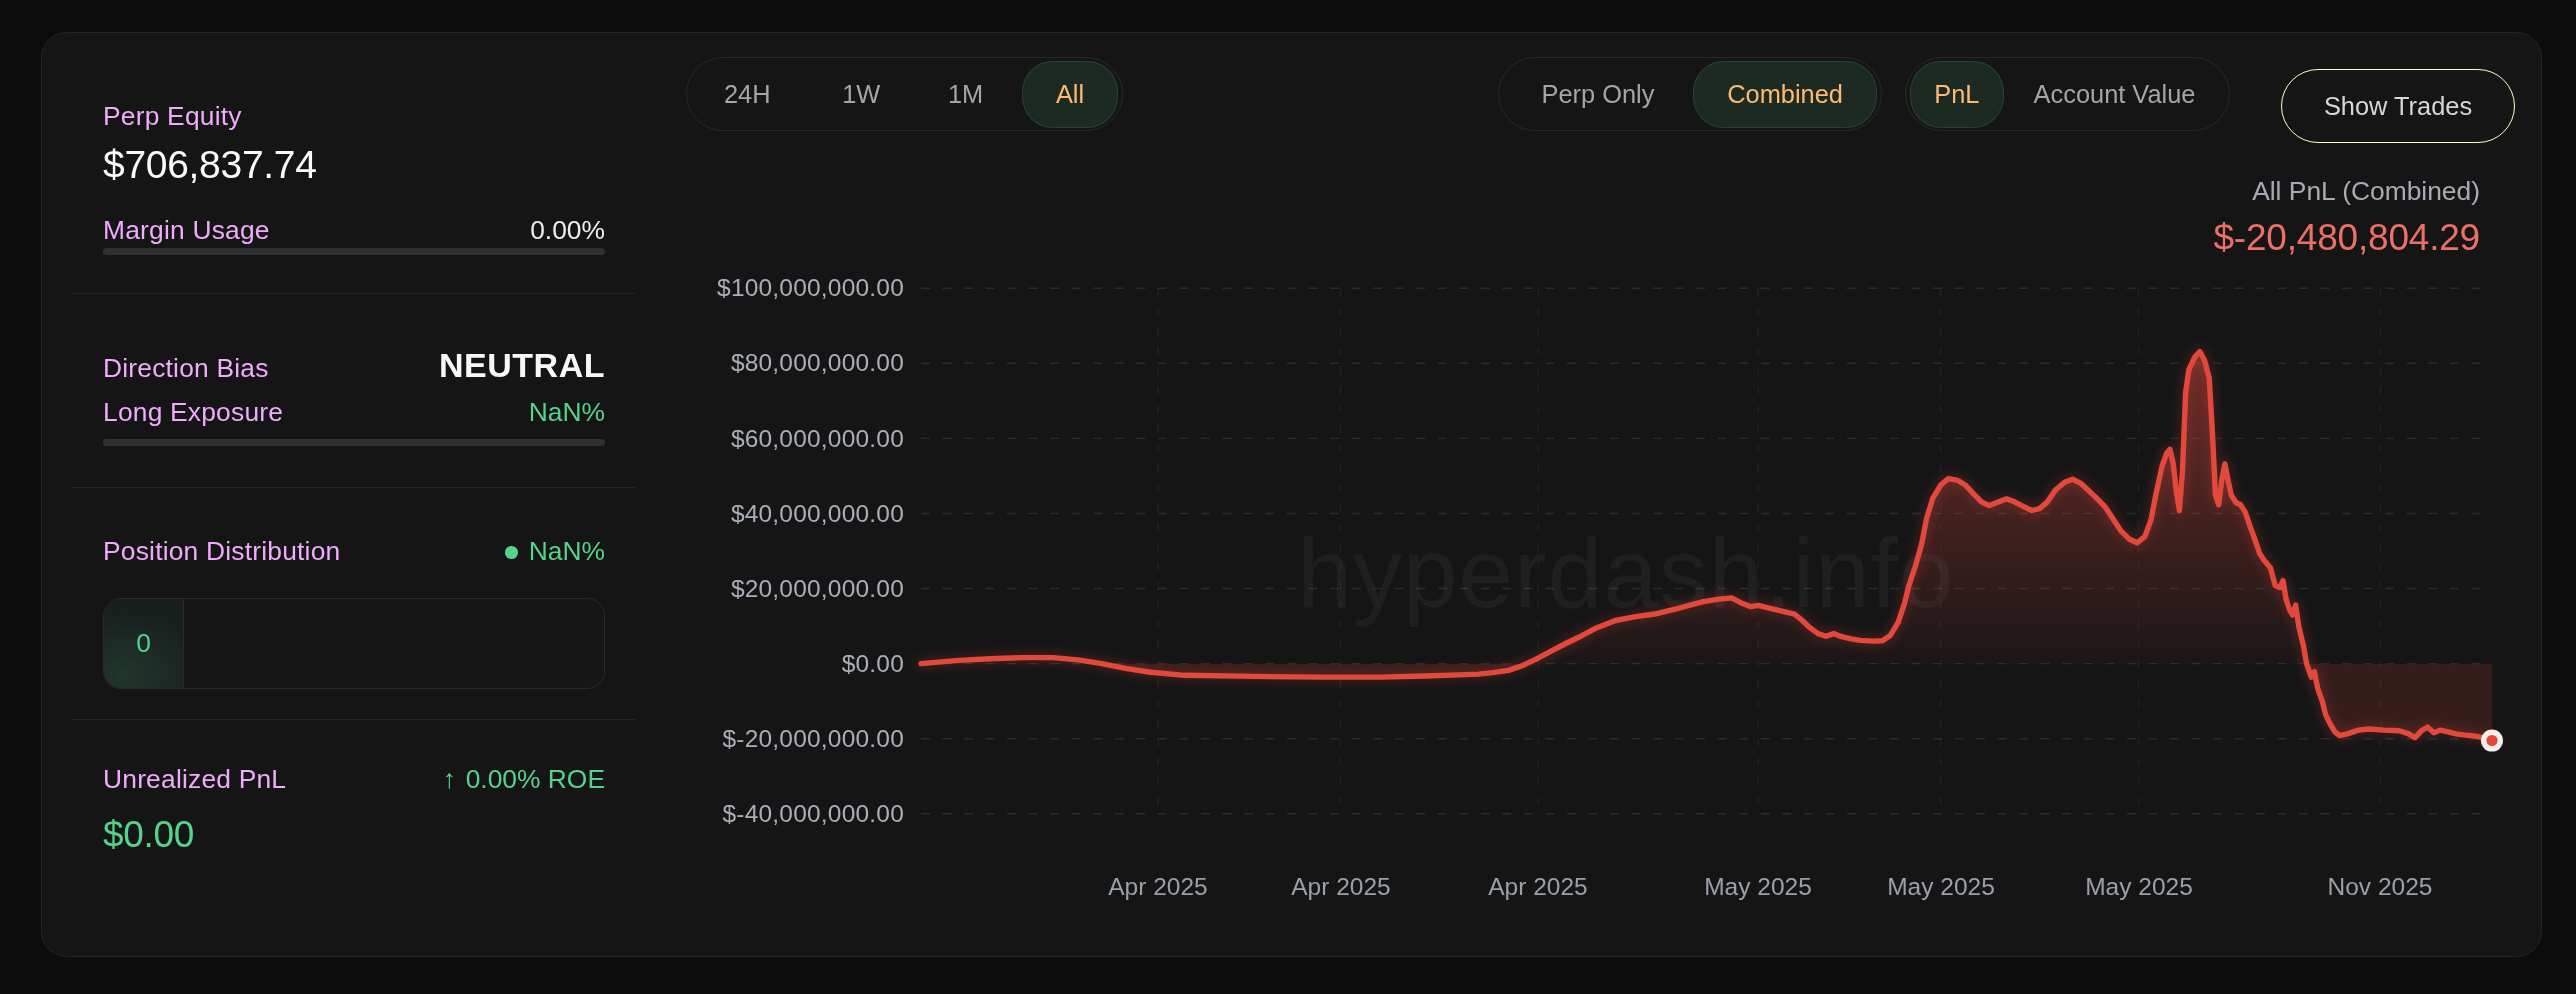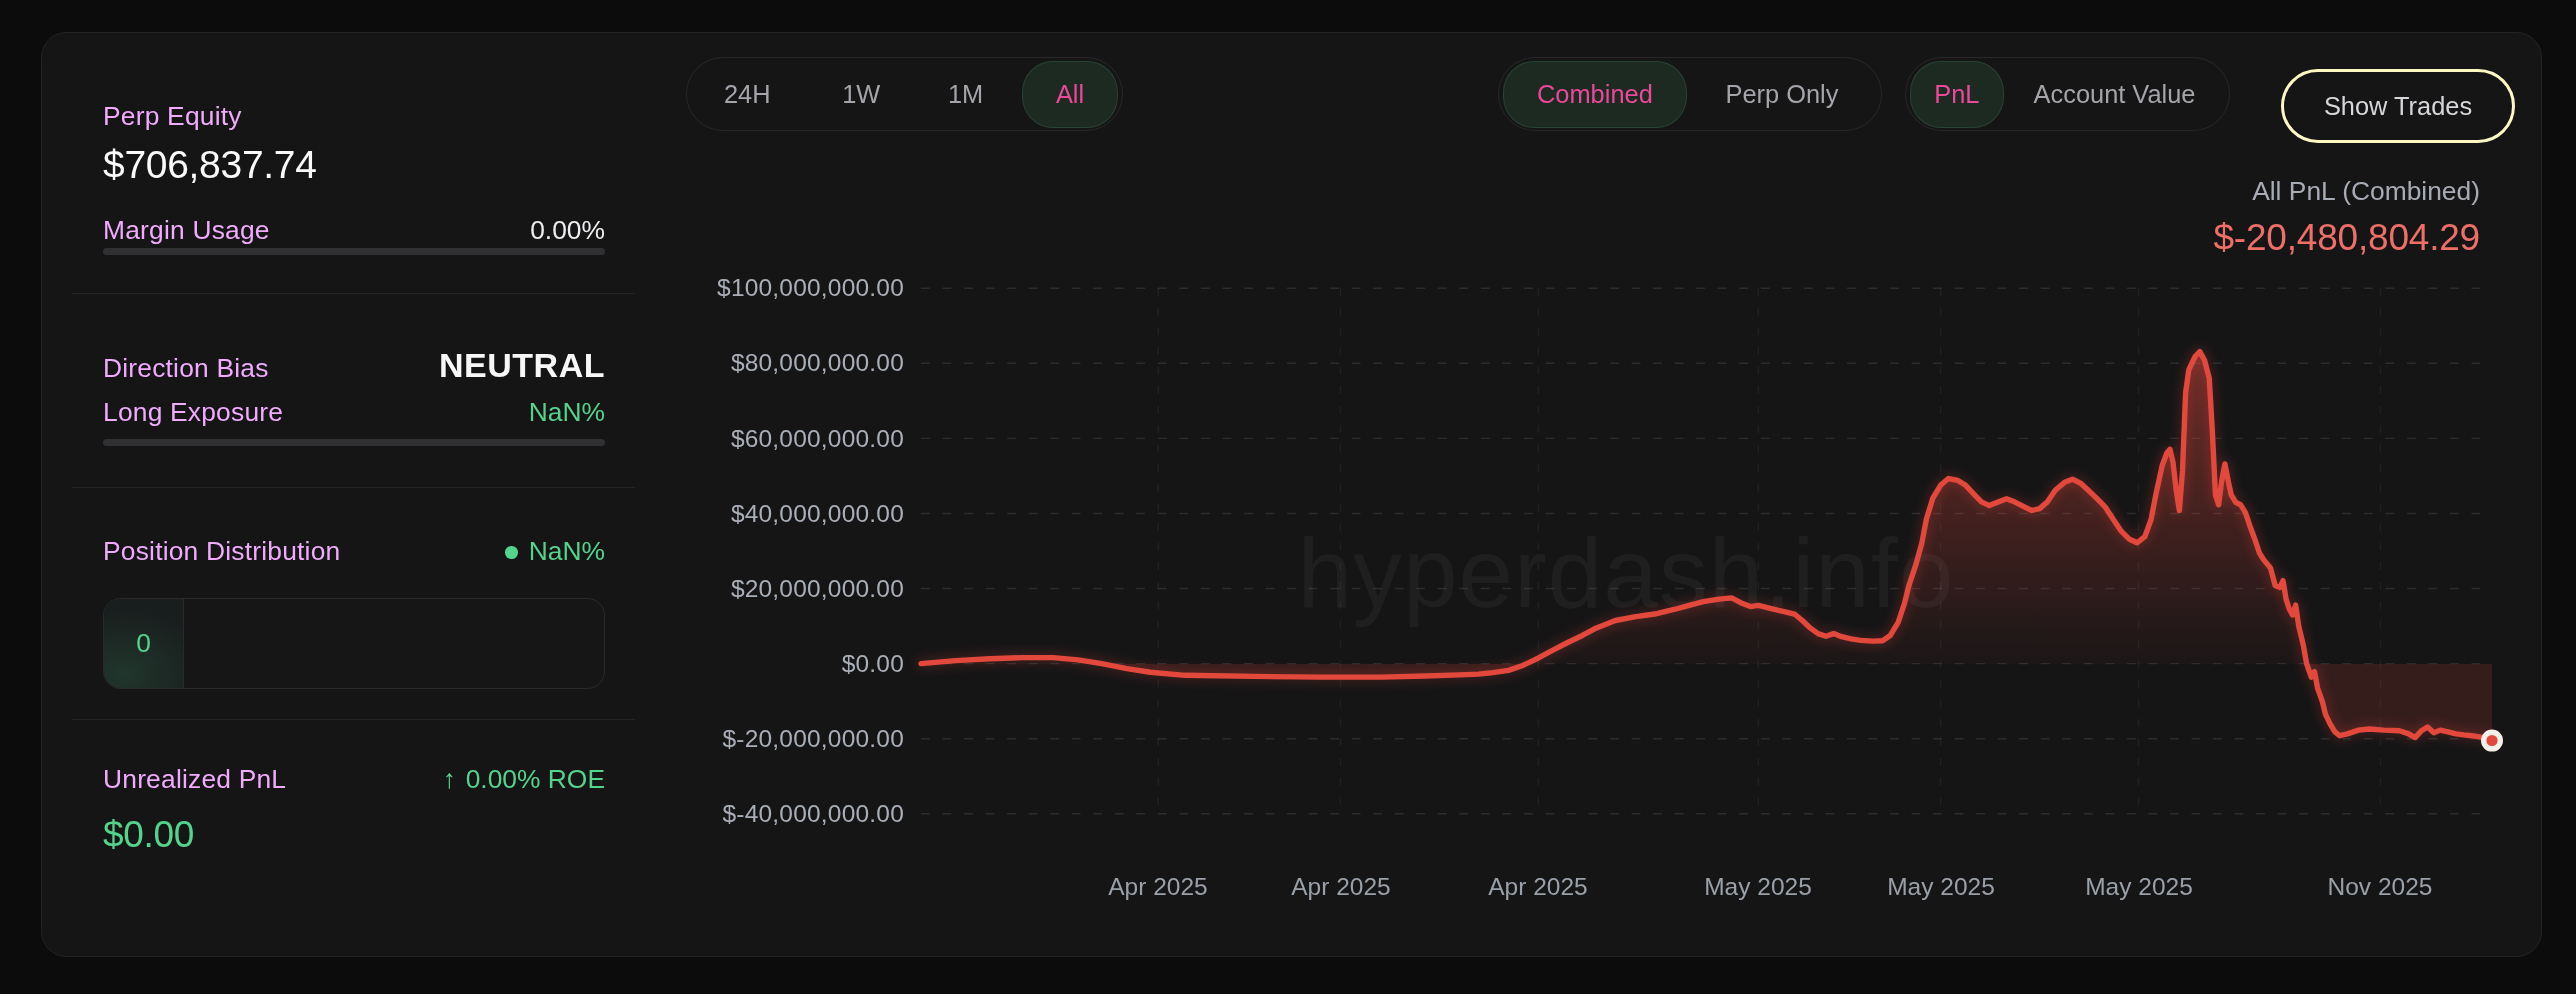--- a/index.html
+++ b/index.html
@@ -27,22 +27,22 @@
             background:radial-gradient(117px 88px at 25% 85%, rgba(84,211,140,.16), rgba(84,211,140,.03) 75%), #17181a;
             display:flex; align-items:center; justify-content:center;
             font-size:26.4px; color:#54d38c; }
   .roe { display:flex; align-items:baseline; gap:9.8px; }
 
   
   .group { position:absolute; top:24px; height:74px; border:1px solid #28282b; border-radius:37px;
            display:flex; align-items:center; background:transparent; }
   .seg { font-size:25.4px; color:#a4a4aa; display:flex; align-items:center; justify-content:center;
          height:67px; border-radius:31px; cursor:default; white-space:nowrap; }
-  .seg.sel { background:#1d2a22; color:#ec4899; border:1px solid rgba(110,220,160,.14); }
-  .show-trades { position:absolute; top:36px; height:74px; border:3px solid #fef9c3; border-radius:37px;
+  .seg.sel { background:#1d2a22; color:#fdba74; border:1px solid rgba(110,220,160,.14); }
+  .show-trades { position:absolute; top:36px; height:74px; border:1px solid #fef9c3; border-radius:37px;
            display:flex; align-items:center; justify-content:center; font-size:25.4px; color:#d7d7db; }
 
   
   .chart-head { position:absolute; top:143px; right:61px; text-align:right; }
   .chart-head-title { font-size:26.4px; color:#a7acb4; }
   .chart-head-value { font-size:37px; color:#ee6e68; margin-top:9.8px; letter-spacing:-0.2px; }
 
   
   .chart-svg { position:absolute; left:879px; top:255px; overflow:visible; }
   .y-axis { position:absolute; left:0; top:255px; width:862px; height:526px; }
@@ -108,22 +108,22 @@
   <div class="divider" style="top:686px"></div>
 
   <div class="group" style="left:644px; width:437px; justify-content:space-between; padding:0 3.9px;">
     <div class="seg" style="padding:0 33px">24H</div>
     <div class="seg" style="padding:0 29px">1W</div>
     <div class="seg" style="padding:0 29px">1M</div>
     <div class="seg sel" style="padding:0 33px">All</div>
   </div>
 
   <div class="group" style="left:1456px; width:384px; padding:0 3.9px;">
+    <div class="seg" style="flex:1">Perp Only</div>
     <div class="seg sel" style="width:184px">Combined</div>
-    <div class="seg" style="flex:1">Perp Only</div>
   </div>
 
   <div class="group" style="left:1863px; width:325px; padding:0 3.9px;">
     <div class="seg sel" style="width:94px">PnL</div>
     <div class="seg" style="flex:1">Account Value</div>
   </div>
 
   <div class="show-trades" style="left:2239px; width:234px;">Show Trades</div>
 
   <div class="chart-head">

